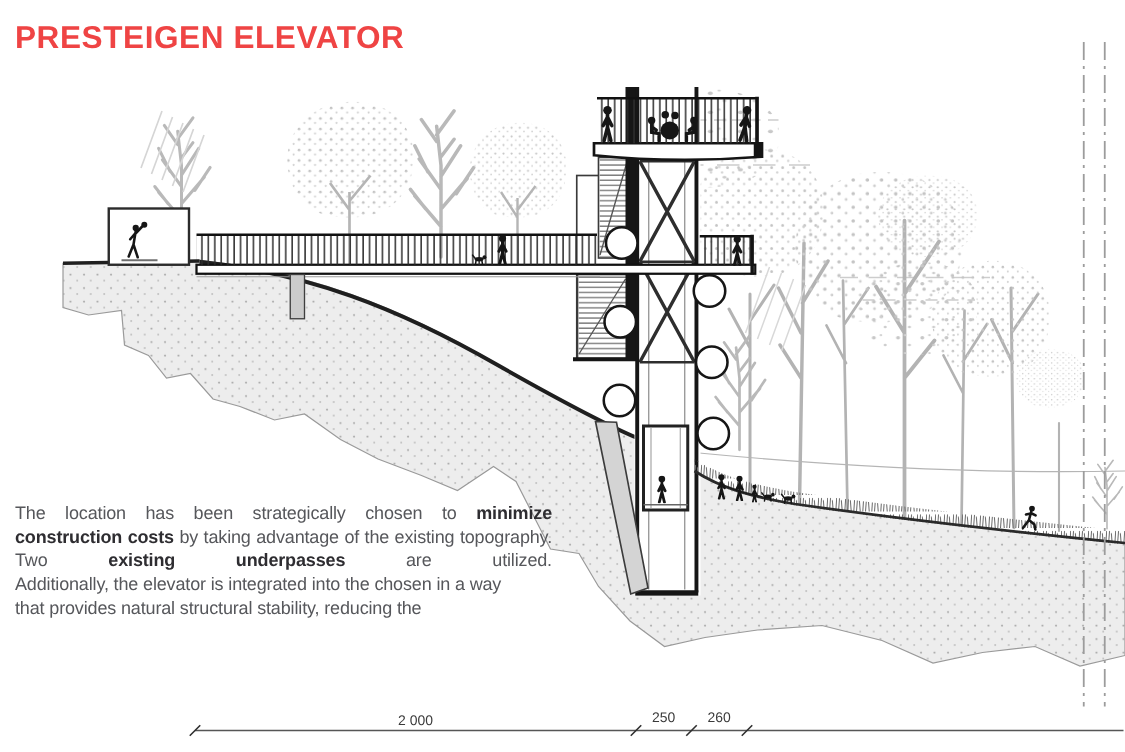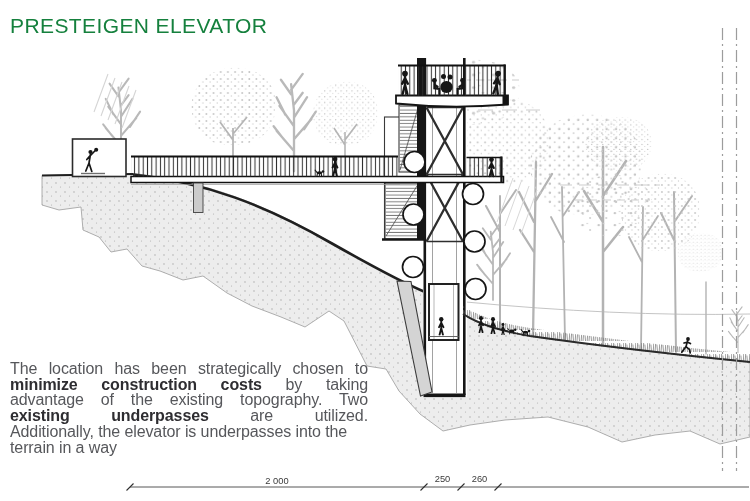--- a/index.html
+++ b/index.html
@@ -1,21 +1,21 @@
 <!DOCTYPE html>
 <html><head>
 <meta charset="utf-8">
 <style>
   html,body{margin:0;padding:0;background:#fff;}
   #stage{position:relative;width:750px;height:501px;background:#fff;overflow:hidden;
          font-family:"Liberation Sans",sans-serif;}
   #stage svg{position:absolute;left:0;top:0;}
   .title{position:absolute;left:10px;top:14px;font-size:21px;letter-spacing:.4px;
-         color:#15803d;font-weight:400;}
-  .desc{position:absolute;left:10px;top:361px;width:358px;font-size:16px;
+         color:#ef4444;font-weight:700;}
+  .desc{position:absolute;left:10px;top:335px;width:358px;font-size:12px;
         line-height:15.7px;color:#56575b;letter-spacing:-.1px;}
   .desc p{margin:0;}
   .desc .j{text-align:justify;text-align-last:justify;}
   .desc .b{font-weight:700;color:#2e2d31;}
   .dimtxt{font-family:"Liberation Sans",sans-serif;font-size:9.3px;fill:#3a3a3a;}
 </style>
 </head>
 <body>
 
 <div id="stage">
@@ -233,16 +233,16 @@
     <text x="277" y="483.5" text-anchor="middle" class="dimtxt">2 000</text>
     <text x="442.5" y="481.5" text-anchor="middle" class="dimtxt">250</text>
     <text x="479.5" y="481.5" text-anchor="middle" class="dimtxt">260</text>
   </g>
 </svg>
 
 <div class="title">PRESTEIGEN ELEVATOR</div>
 
 <div class="desc">
   <p class="j"><span>The location has been strategically chosen to </span><span class="b">minimize construction costs</span><span> by taking advantage of the existing topography. Two </span><span class="b">existing underpasses</span><span> are utilized.</span></p>
-  <p><span>Additionally, the elevator is underpasses into the terrain in a way</span><br><br></p>
+  <p><span>Additionally, the elevator is integrated into the chosen in a way</span><br><span>that provides natural structural stability, reducing the</span><br></p>
 </div>
 
 </div>
 
 </body></html>

